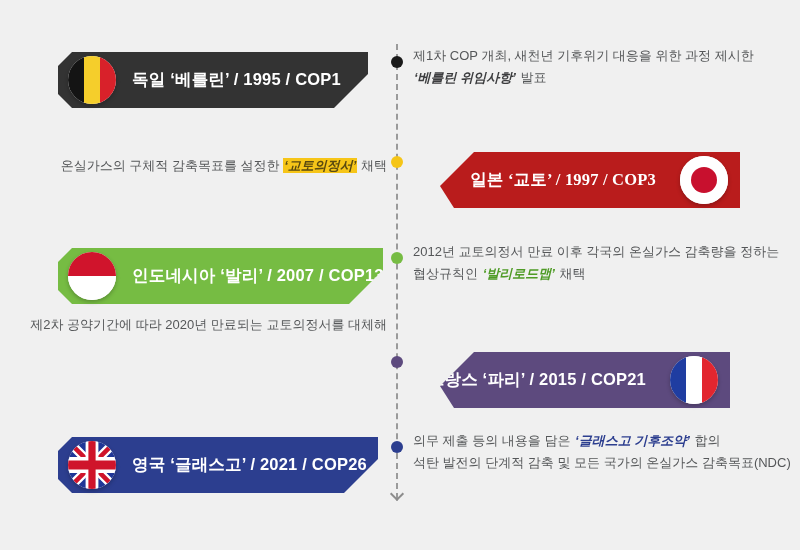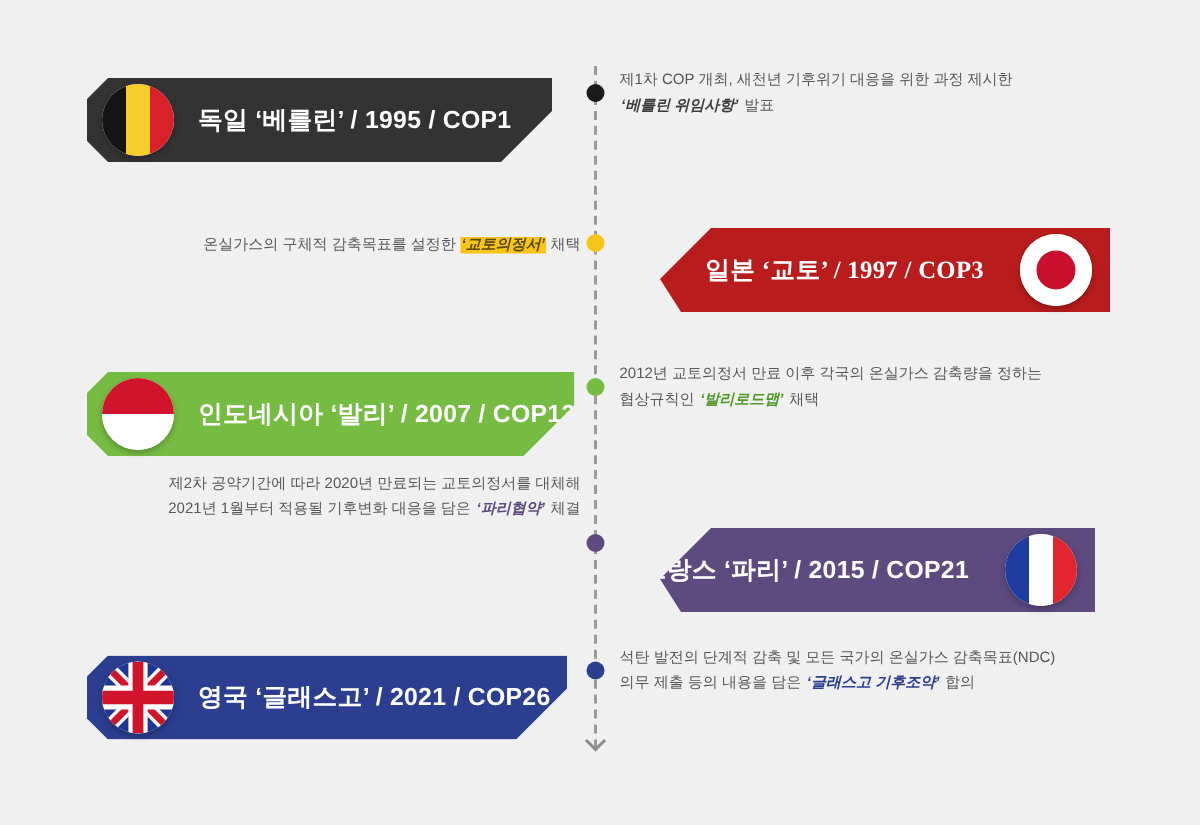--- a/index.html
+++ b/index.html
@@ -120,21 +120,21 @@
     box-shadow: 0 2px 4px rgba(0,0,0,0.25);
     z-index: 4;
   }
   .flag.at-left  { left: 10px; }
   .flag.at-right { right: 12px; }
   .flag svg { display: block; width: 100%; height: 100%; }
 
   
   .desc {
     position: absolute;
-    font-size: 10px;
+    font-size: 13px;
     line-height: 1.72;
     color: #555759;
     white-space: nowrap;
   }
   .desc.on-right { left: 413px; text-align: left; }
   .desc.on-left  { right: 413px; text-align: right; }
   .desc .hl {
     font-weight: bold;
     padding: 0 1px;
     font-style: italic;
@@ -213,36 +213,35 @@
         <div class="flag at-right">
           <svg viewBox="0 0 48 48" preserveAspectRatio="none">
             <rect x="0" y="0" width="16" height="48" fill="#1f3da1"></rect>
             <rect x="16" y="0" width="16" height="48" fill="#ffffff"></rect>
             <rect x="32" y="0" width="16" height="48" fill="#e2262f"></rect>
           </svg>
         </div>
       </div>
       <div class="desc on-left" style="top: 314px;">
         <div>제2차 공약기간에 따라 2020년 만료되는 교토의정서를 대체해</div>
-        <div><span>2021년 1월부터 적용될 기후변화 대응을 담은 </span><span class="hl" style="color: rgb(93, 74, 126);">‘파리협약’</span><span> 체결</span></div>
       </div>
     </div>
     <div class="row" style="top: 0px;">
       <div class="banner-wrap" style="top: 437px; left: 58px; width: 320px;">
         <div class="banner left" style="background: rgb(44, 62, 143); text-align: right;">
           <span class="banner-label">영국 ‘글래스고’ / 2021 / COP26</span>
         </div>
         <div class="flag at-left">
           <svg viewBox="0 0 60 48" preserveAspectRatio="none">
             <rect width="60" height="48" fill="#1f3697"></rect>
             <path d="M0,0 L60,48 M60,0 L0,48" stroke="#ffffff" stroke-width="10"></path>
             <path d="M0,0 L60,48 M60,0 L0,48" stroke="#cf142b" stroke-width="5"></path>
             <path d="M30,0 L30,48 M0,24 L60,24" stroke="#ffffff" stroke-width="16"></path>
             <path d="M30,0 L30,48 M0,24 L60,24" stroke="#cf142b" stroke-width="9"></path>
           </svg>
         </div>
       </div>
       <div class="desc on-right" style="top: 430px;">
+        <div><span>의무 제출 등의 내용을 담은 </span><span class="hl" style="color: rgb(44, 62, 143);">‘글래스고 기후조약’</span><span> 합의</span></div>
         <div>석탄 발전의 단계적 감축 및 모든 국가의 온실가스 감축목표(NDC)</div>
-        <div><span>의무 제출 등의 내용을 담은 </span><span class="hl" style="color: rgb(44, 62, 143);">‘글래스고 기후조약’</span><span> 합의</span></div>
       </div>
     </div>
   </div>
 
 </body></html>

